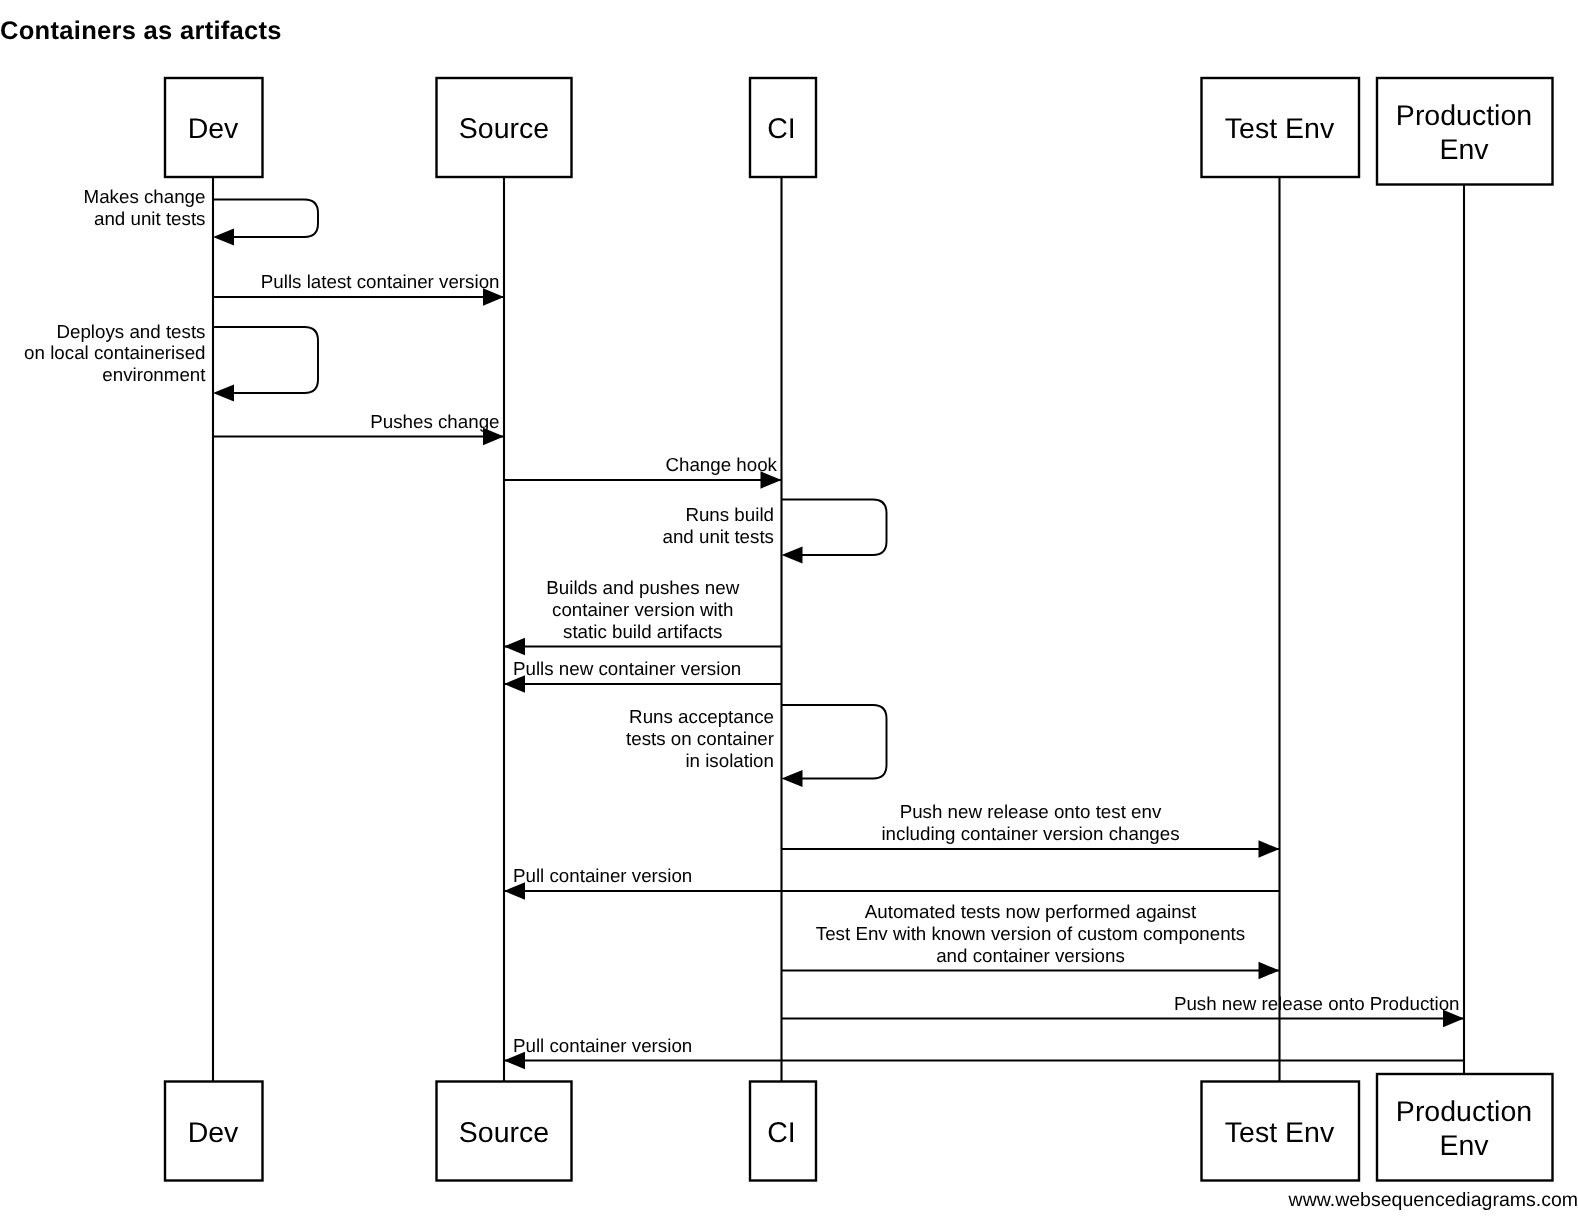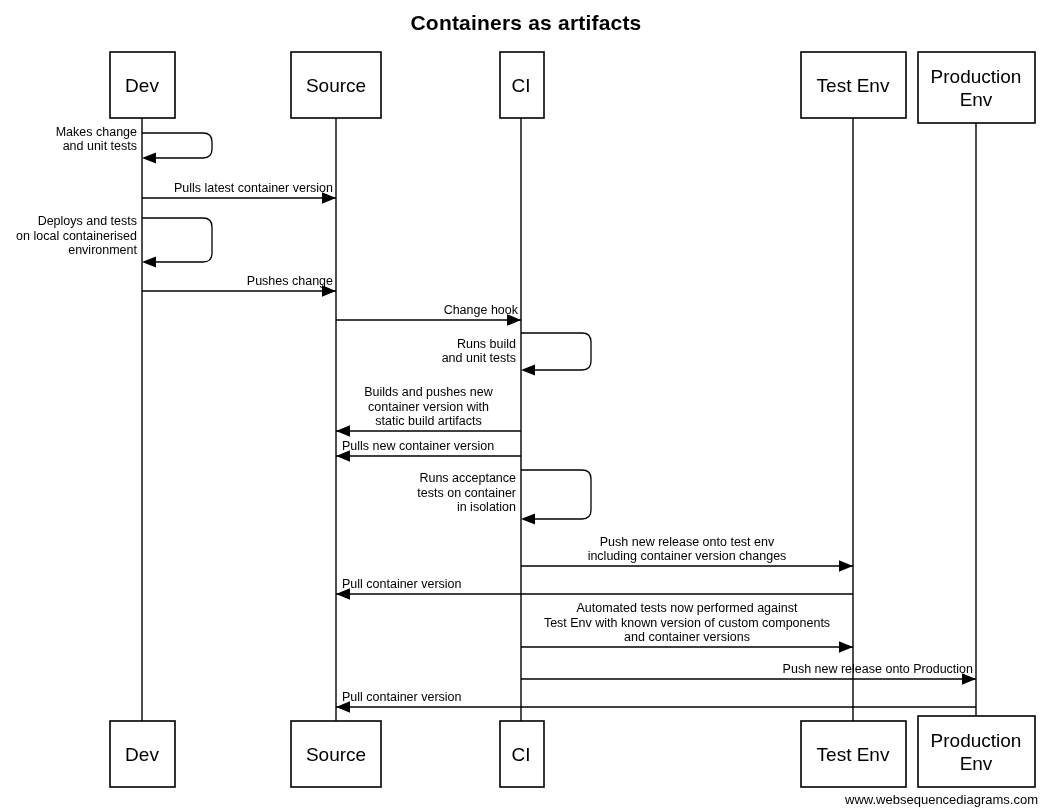--- a/index.html
+++ b/index.html
@@ -16,28 +16,28 @@
     width: 1052px;
     height: 811px;
     background: #ffffff;
     overflow: hidden;
   }
   #diagram-title {
     position: absolute;
     top: 11px;
     left: 0;
     width: 1052px;
-    text-align: center;
-    font-size: 21px;
+    text-align: left;
+    font-size: 17px;
     font-weight: bold;
     letter-spacing: 0.2px;
   }
   #footer-credit {
     position: absolute;
-    right: 14px;
+    right: 0;
     bottom: 4px;
     font-size: 13px;
     color: #000;
   }
   svg#seq {
     position: absolute;
     top: 0;
     left: 0;
   }
   .pbox {

